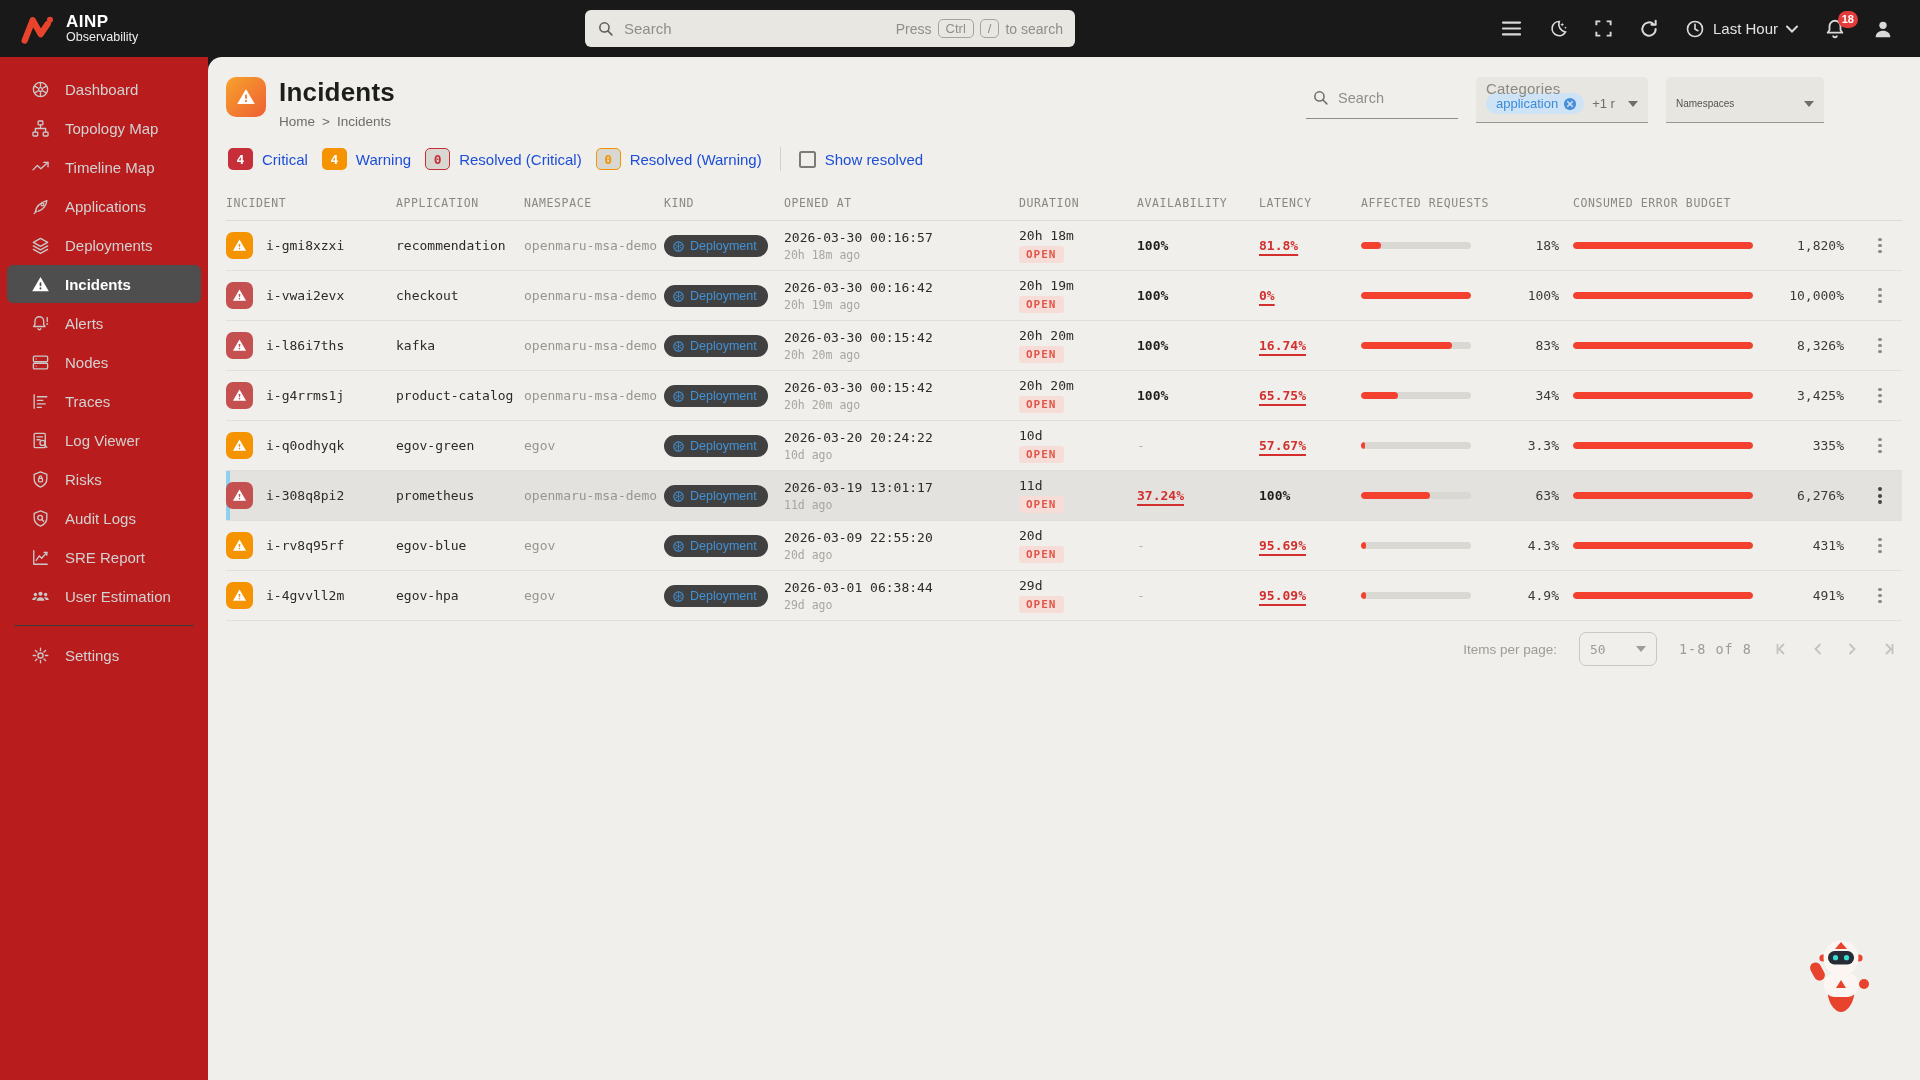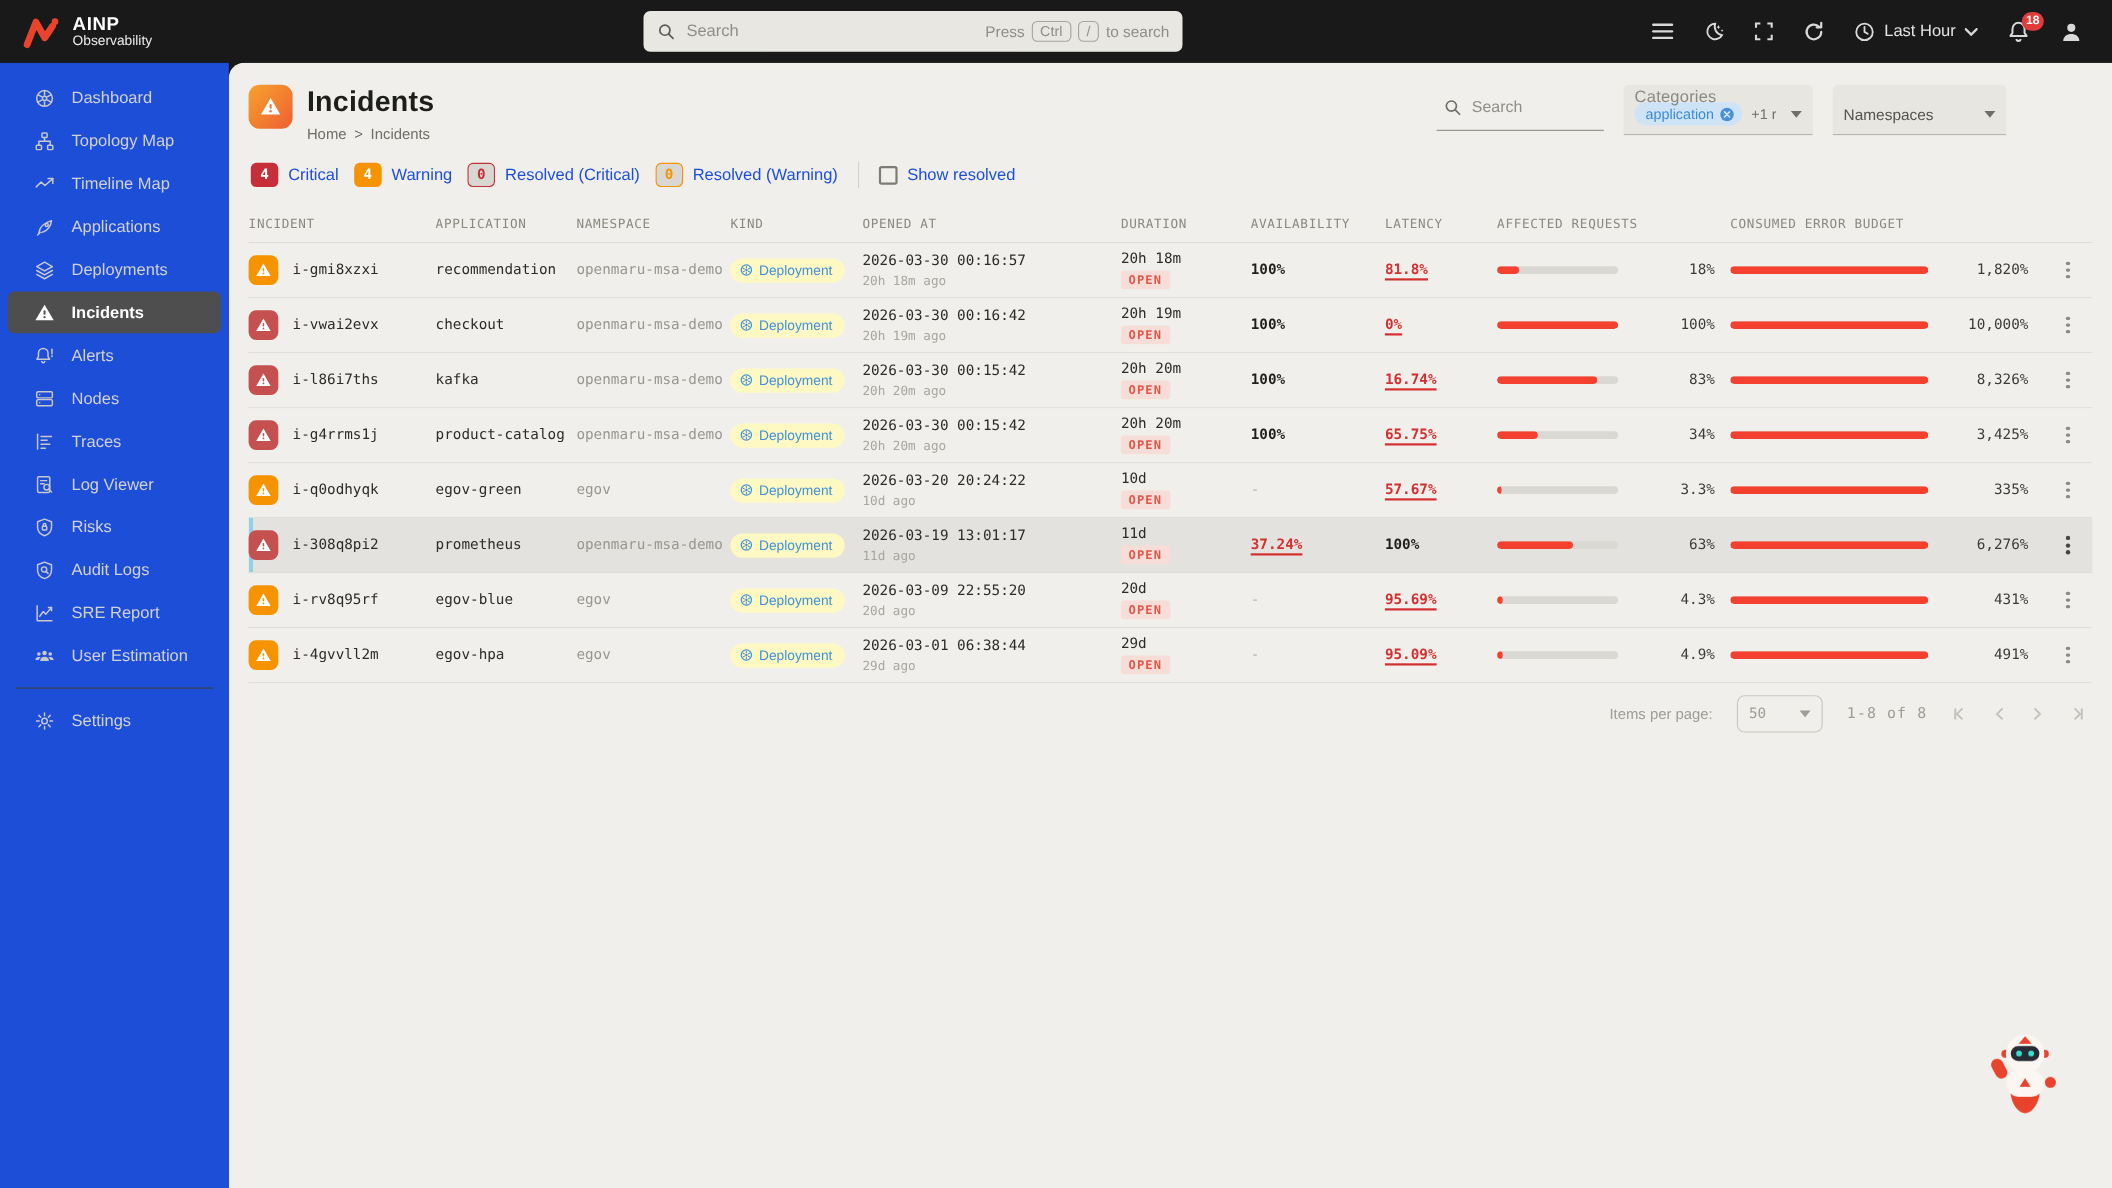--- a/index.html
+++ b/index.html
@@ -36,21 +36,21 @@
   .tb-range { font-size:15px; color:#e3e3e3; }
   .nbadge {
     position:absolute; top:-7px; right:-12px; background:#e23b3b; color:#fff;
     min-width:20px; height:17px; border-radius:9px; font-size:11px; font-weight:bold;
     display:flex; align-items:center; justify-content:center; padding:0 4px;
   }
 
   
   .sidebar {
     position:fixed; top:57px; left:0; width:208px; height:1023px;
-    background:#1d4ed8; z-index:20; display:flex; flex-direction:column;
+    background:#b91c1c; z-index:20; display:flex; flex-direction:column;
   }
   .nav { padding-top:12px; flex:1; }
   .nav-item {
     display:flex; align-items:center; gap:15px; height:38px; padding:0 0 0 24px;
     color:#d2d2d2; font-size:15px; cursor:pointer; margin:1px 7px; border-radius:6px;
   }
   .nav-item .s-icon { width:19px; height:19px; display:flex; align-items:center; justify-content:center; flex:none; }
   .nav-item.active { background:#4e4e4e; color:#fff; font-weight:bold; }
   .nav-divider { height:1px; background:#3d3d3d; margin:10px 14px; }
   .side-footer {
@@ -87,21 +87,21 @@
   .select-box {
     position:relative; height:46px; background:#e7e6e1; border-radius:5px 5px 0 0;
     border-bottom:1px solid #97968f; display:flex; align-items:center; padding:8px 10px 0 10px; gap:8px; cursor:pointer;
   }
   .select-label { position:absolute; top:3px; left:10px; font-size:15px; color:#8a8984; letter-spacing:.2px; }
   .cat-chip {
     background:#cfe3f7; color:#3a8bd8; font-size:13px; border-radius:12px;
     padding:3px 7px 3px 10px; display:flex; align-items:center; gap:5px;
   }
   .cat-more { font-size:13px; color:#6f6e69; max-width:28px; overflow:hidden; white-space:nowrap; }
-  .ns-text { color:#55544f; font-size:14px; padding-right:36px; }
+  .ns-text { color:#55544f; font-size:10px; padding-right:36px; }
   .dd-arrow { width:0; height:0; border-left:5px solid transparent; border-right:5px solid transparent; border-top:6px solid #6f6e69; margin-left:auto; }
 
   
   .chips-row { display:flex; align-items:center; gap:14px; margin:18px 0 14px 2px; }
   .chip { display:flex; align-items:center; gap:9px; cursor:pointer; }
   .chip-badge {
     min-width:25px; height:22px; border-radius:5px; padding:0 7px;
     display:flex; align-items:center; justify-content:center;
     font-family:"DejaVu Sans Mono",monospace; font-size:13px; font-weight:bold;
   }
@@ -125,21 +125,21 @@
   .th {
     font-family:"DejaVu Sans Mono",monospace; font-size:11.5px; letter-spacing:.6px;
     color:#8a8980; text-transform:uppercase; padding-right:8px; white-space:nowrap;
   }
   .row { height:50px; border-bottom:1px solid #e0dfd9; cursor:pointer; font-family:"DejaVu Sans Mono",monospace; font-size:13px; color:#2c2b29; }
   .row.highlighted { background:#e3e2de; box-shadow:inset 4px 0 0 var(--hl-blue); }
   .cell-incident { display:flex; align-items:center; gap:13px; }
   .sev-icon { width:27px; height:27px; border-radius:7px; display:flex; align-items:center; justify-content:center; flex:none; }
   .ns { color:#97968f; }
   .kind-chip {
-    display:inline-flex; align-items:center; gap:5px; background:#fef9c3; color:var(--deploy);
+    display:inline-flex; align-items:flex-end; gap:5px; background:#404040; color:var(--deploy);
     font-family:"Liberation Sans",sans-serif; font-size:12.5px; border-radius:13px; padding:4px 11px 4px 8px;
   }
   .stack { display:flex; flex-direction:column; gap:3px; }
   .ago { font-size:11.5px; color:#a7a6a0; }
   .open-chip {
     align-self:flex-start; background:#f6ddd7; color:var(--open); font-size:11px; font-weight:bold;
     letter-spacing:1px; padding:2px 7px; border-radius:3px;
   }
   .avail-normal { font-weight:bold; color:#1f1e1c; }
   .avail-empty { color:#b3b2ac; }

